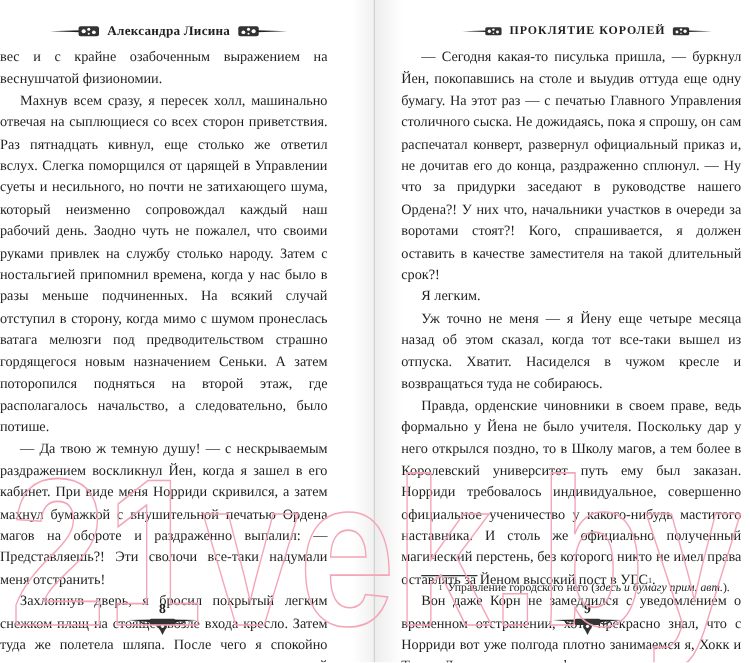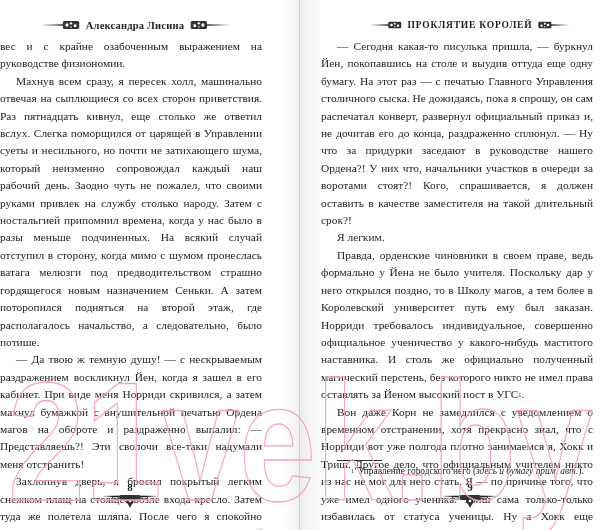--- a/index.html
+++ b/index.html
@@ -91,21 +91,21 @@
         <rect x="2" y="1" width="20" height="10" rx="2" fill="#333"></rect>
         <circle cx="7" cy="7" r="1.8" fill="#fff"></circle>
           <circle cx="12" cy="4" r="1.5" fill="#fff"></circle>
         <circle cx="17" cy="6" r="2" fill="#fff"></circle>
           <circle cx="12" cy="8.5" r="1" fill="#fff"></circle>
         <path d="M20 5 L50 6 L20 7 Z" fill="#222"></path>
       </svg>
     </div>
 
     <div class="text-block">
-      <p class="cont">вес и с крайне озабоченным выражением на руководстве физиономии.</p>
+      <p class="cont">вес и с крайне озабоченным выражением на веснушчатой физиономии.</p>
       <p class="indent">Махнув всем сразу, я пересек холл, машинально отвечая на сыплющиеся со всех сторон приветствия. Раз пятнадцать кивнул, еще столько же ответил вслух. Слегка поморщился от царящей в Управлении суеты и несильного, но почти не затихающего шума, который неизменно сопровождал каждый наш рабочий день. Заодно чуть не пожалел, что своими руками привлек на службу столько народу. Затем с ностальгией припомнил времена, когда у нас было в разы меньше подчиненных. На всякий случай отступил в сторону, когда мимо с шумом пронеслась ватага мелюзги под предводительством страшно гордящегося новым назначением Сеньки. А затем поторопился подняться на второй этаж, где располагалось начальство, а следовательно, было потише.</p>
       <p class="indent">— Да твою ж темную душу! — с нескрываемым раздражением воскликнул Йен, когда я зашел в его кабинет. При виде меня Норриди скривился, а затем махнул бумажкой с внушительной печатью Ордена магов на обороте и раздраженно выпалил: — Представляешь?! Эти сволочи все-таки надумали меня отстранить!</p>
       <p class="indent">Захлопнув дверь, я бросил покрытый легким снежком плащ на стоящее возле входа кресло. Затем туда же полетела шляпа. После чего я спокойно дошел до массивного письменного стола, который сделал бы честь даже недешево обставленному кабинету Корна, и, выудив из пальцев друга бумагу, мельком на нее взглянул.</p>
 
     </div>
 
     <div class="folio">8</div>
     <svg class="folio-orn" width="56" height="14" viewBox="0 0 56 14">
       <path d="M0 2 L22 1.5 L22 4 Z" fill="#222"></path>
       <path d="M56 2 L34 1.5 L34 4 Z" fill="#222"></path>
@@ -137,20 +137,21 @@
           <circle cx="12" cy="4" r="1.5" fill="#fff"></circle>
         <circle cx="17" cy="6" r="2" fill="#fff"></circle>
           <circle cx="12" cy="8.5" r="1" fill="#fff"></circle>
         <path d="M20 5 L50 6 L20 7 Z" fill="#222"></path>
       </svg>
     </div>
 
     <div class="text-block">
       <p class="indent">— Сегодня какая-то писулька пришла, — буркнул Йен, покопавшись на столе и выудив оттуда еще одну бумагу. На этот раз — с печатью Главного Управления столичного сыска. Не дожидаясь, пока я спрошу, он сам распечатал конверт, развернул официальный приказ и, не дочитав его до конца, раздраженно сплюнул. — Ну что за придурки заседают в руководстве нашего Ордена?! У них что, начальники участков в очереди за воротами стоят?! Кого, спрашивается, я должен оставить в качестве заместителя на такой длительный срок?!</p>
       <p class="indent">Я легким.</p>
+      <p class="indent">Уж точно не меня — я Йену еще четыре месяца назад об этом сказал, когда тот все-таки вышел из отпуска. Хватит. Насиделся в чужом кресле и возвращаться туда не собираюсь.</p>
       <p class="indent"><span>Правда, орденские чиновники в своем праве, ведь формально у Йена не было учителя. Поскольку дар у него открылся поздно, то в Школу магов, а тем более в Королевский университет путь ему был заказан. Норриди требовалось индивидуальное, совершенно официальное ученичество у какого-нибудь маститого наставника. И столь же официально полученный магический перстень, без которого никто не имел права оставлять за Йеном высокий пост в УГС</span><sup class="fn">1</sup><span>.</span></p>
       <p class="indent">Вон даже Корн не замедлился с уведомлением о временном отстранении, хотя прекрасно знал, что с Норриди вот уже полгода плотно занимаемся я, Хокк и Триш. Другое дело, что официальным учителем никто из нас не мог для него стать. Я — по причине того, что уже имел одного ученика. Триш сама только-только избавилась от статуса ученицы. Ну а Хокк еще недостаточно освоилась с новыми</p>
     </div>
 
     <div class="footnote-rule"></div>
     <div class="footnote">
       <sup>1</sup><span>Управление городского него (</span><em>здесь и бумагу прим. авт.</em><span>).</span>
     </div>
 
     <div class="folio">9</div>

